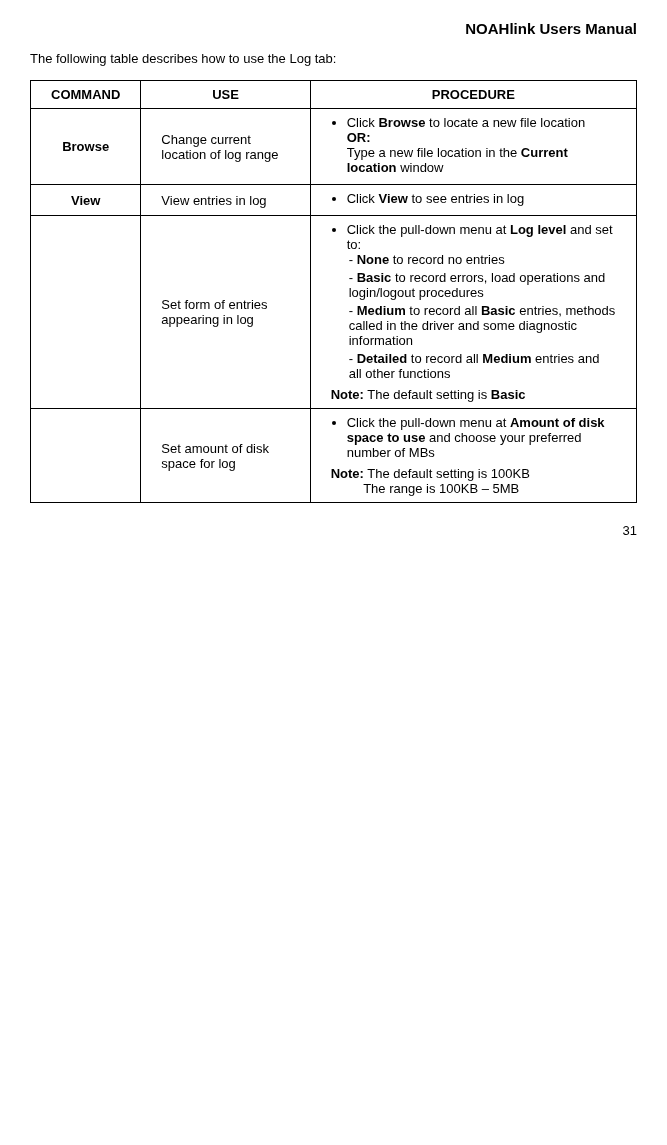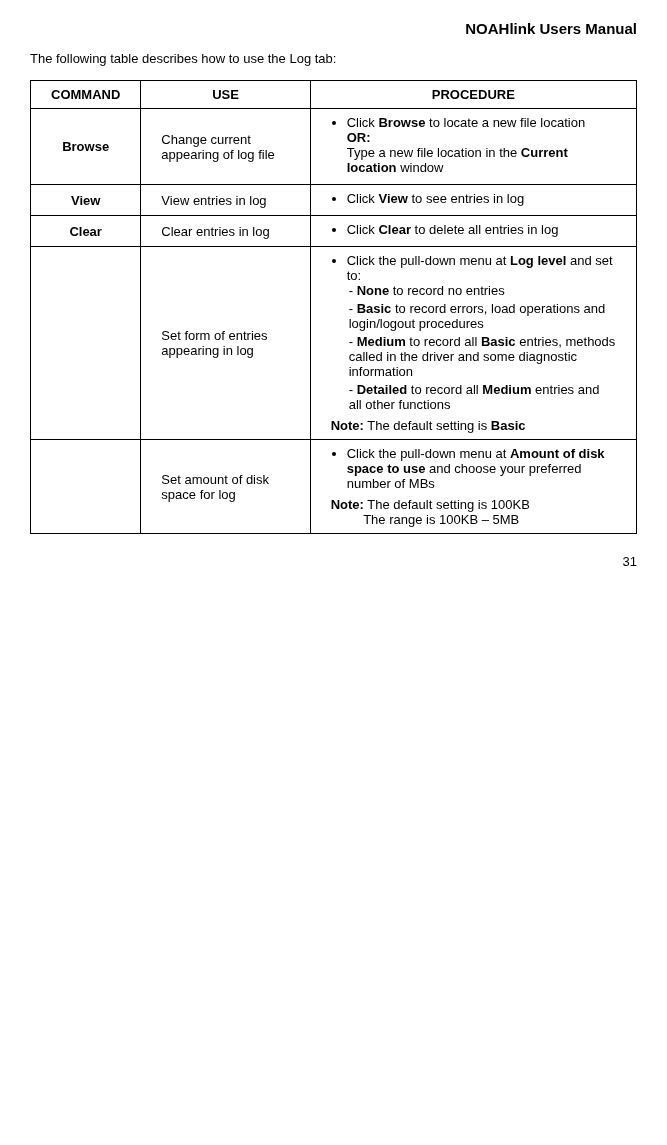--- a/index.html
+++ b/index.html
@@ -89,50 +89,41 @@
     <tr>
       <th>COMMAND</th>
       <th>USE</th>
       <th>PROCEDURE</th>
     </tr>
   </thead>
   <tbody>
 
     <tr>
       <td class="cmd"><strong>Browse</strong></td>
-      <td class="use">Change current appearing of log file</td>
+      <td class="use">Change current location of log range</td>
       <td class="proc">
         <ul class="bullet-list">
           <li>Click <strong>Browse</strong> to locate a new file location<br>
             <strong>OR:</strong><br>
             Type a new file location in the <strong>Current location</strong> window
           </li>
         </ul>
       </td>
     </tr>
 
     <tr>
       <td class="cmd"><strong>View</strong></td>
       <td class="use">View entries in log</td>
       <td class="proc">
         <ul class="bullet-list">
           <li>Click <strong>View</strong> to see entries in log</li>
         </ul>
       </td>
     </tr>
 
-    <tr>
-      <td class="cmd"><strong>Clear</strong></td>
-      <td class="use">Clear entries in log</td>
-      <td class="proc">
-        <ul class="bullet-list">
-          <li>Click <strong>Clear</strong> to delete all entries in log</li>
-        </ul>
-      </td>
-    </tr>
 
     <tr>
       <td class="cmd"></td>
       <td class="use">Set form of entries appearing in log</td>
       <td class="proc">
         <ul class="bullet-list">
           <li>Click the pull-down menu at <strong>Log level</strong> and set to:
             <ul class="sub-list">
               <li><strong>None</strong> to record no entries</li>
               <li><strong>Basic</strong> to record errors, load operations and login/logout procedures</li>

